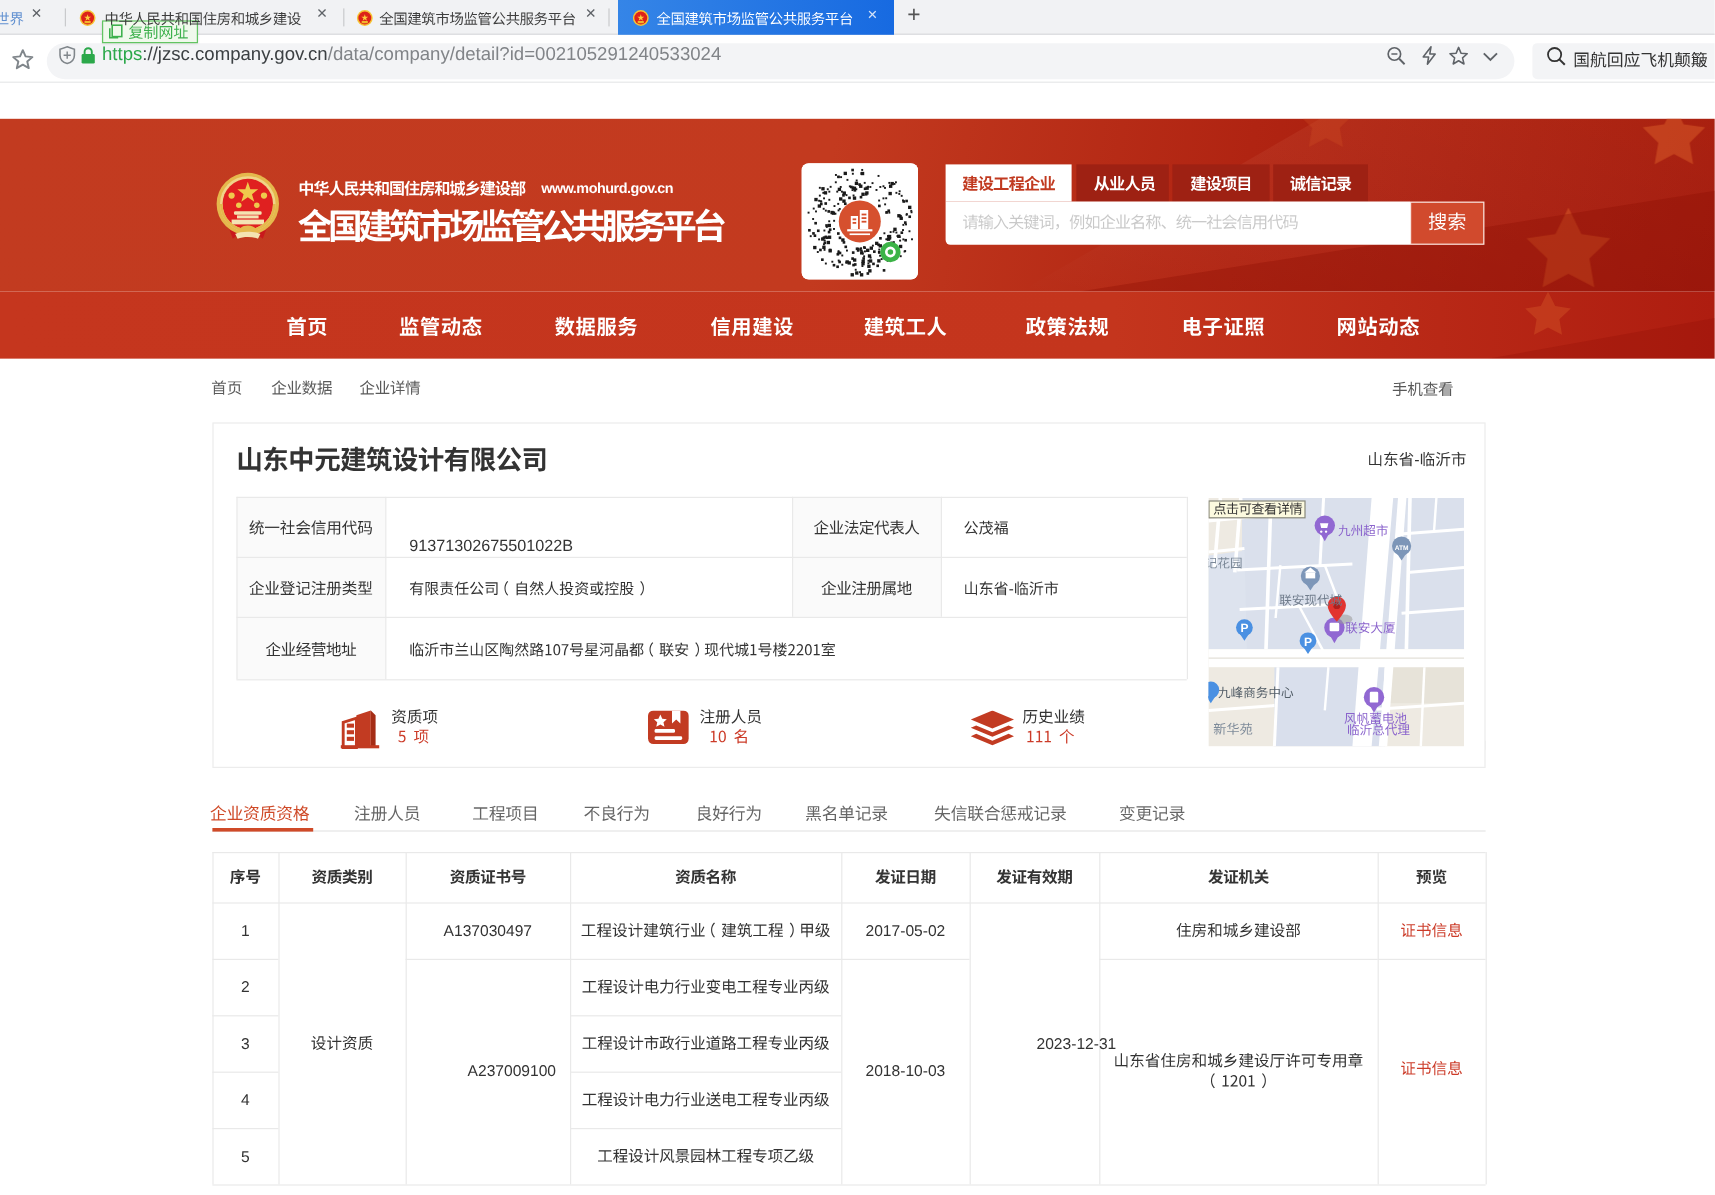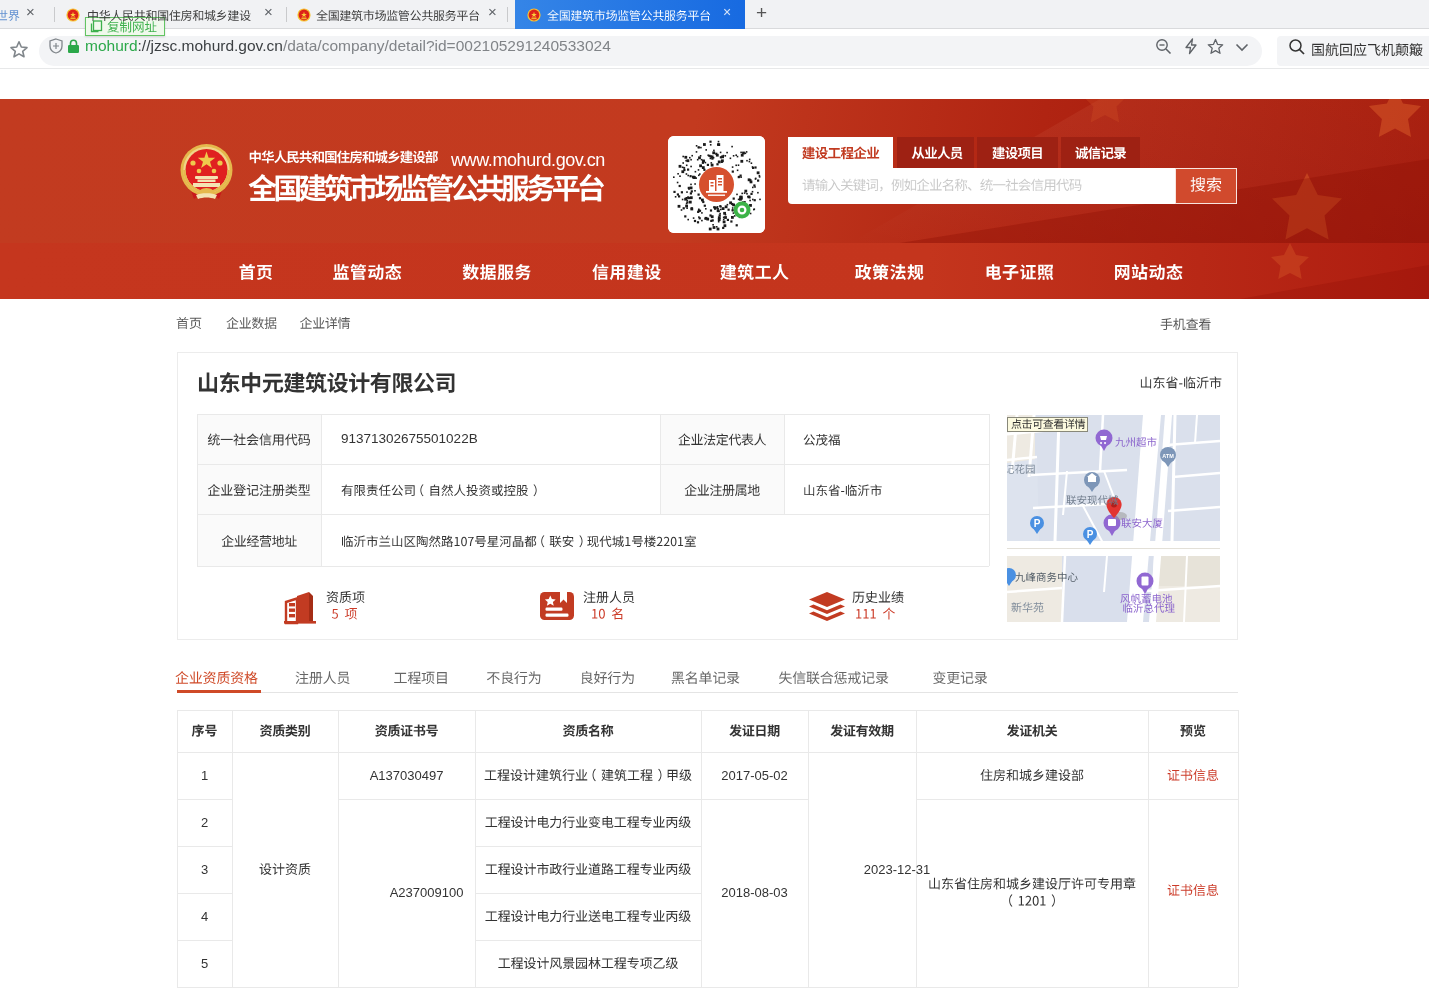--- a/index.html
+++ b/index.html
@@ -63,21 +63,21 @@
   </svg>
 <svg class="abs" style="left:527px;top:8px" width="14" height="14" viewBox="0 0 14 14">
     <circle cx="7" cy="7" r="6.6" fill="#f6c433"></circle>
     <circle cx="7" cy="7" r="5.4" fill="#dd2319"></circle>
     <path d="M7 3.8 L7.7 5.9 L9.9 5.9 L8.1 7.2 L8.8 9.3 L7 8 L5.2 9.3 L5.9 7.2 L4.1 5.9 L6.3 5.9 Z" fill="#fbd03c"></path>
     <rect x="4.4" y="9.4" width="5.2" height="1.9" rx="0.5" fill="#f0b62c"></rect>
   </svg>
 <div id="urlrow">
   <div id="urlfield"></div>
   <div id="searchfield"></div>
-  <div id="urltext"><b>mohurd</b><span>://jzsc.mohurd.gov.cn</span>/data/company/detail?id=002105291240533024</div>
+  <div id="urltext"><b>https</b><span>://jzsc.company.gov.cn</span>/data/company/detail?id=002105291240533024</div>
   <svg class="abs" style="left:9px;top:10px" width="20" height="20" viewBox="0 0 20 20">
       <path d="M10 1.8 L12.3 7 L18 7.6 L13.7 11.3 L15 16.8 L10 13.9 L5 16.8 L6.3 11.3 L2 7.6 L7.7 7 Z" fill="none" stroke="#80868b" stroke-width="1.6" stroke-linejoin="round"></path>
     </svg>
 <svg class="abs" style="left:48px;top:8px" width="16" height="16" viewBox="0 0 16 16">
       <path d="M8 1 L14 3 V8 C14 11.5 11.5 14 8 15 C4.5 14 2 11.5 2 8 V3 Z" fill="none" stroke="#80868b" stroke-width="1.3"></path>
       <path d="M8 5 v6 M5 8 h6" stroke="#80868b" stroke-width="1.2"></path>
     </svg>
 <svg class="abs" style="left:67px;top:9px" width="13" height="15" viewBox="0 0 13 15">
       <rect x="1" y="6" width="11" height="8" rx="1.2" fill="#2ba84a"></rect>
       <path d="M3.5 6 V4.2 a3 3 0 0 1 6 0 V6" fill="none" stroke="#2ba84a" stroke-width="1.6"></path>
@@ -112,21 +112,21 @@
         </linearGradient>
       </defs>
 <polygon points="850,144 1429,144 1429,0 1100,0" fill="url(#ray)"></polygon>
 <g fill="#d85a28" opacity=".55">
 <path d="M1307,74 l10.8,22 24.2,3.5 -17.5,17 4.1,24 -21.6,-11.3 -21.6,11.3 4.1,-24 -17.5,-17 24.2,-3.5 z"></path>
 <path d="M1395,-12 l8,16.5 18,2.6 -13,12.8 3,18 -16,-8.5 -16.2,8.5 3.1,-18 -13.1,-12.8 18.1,-2.6 z"></path>
 <path d="M1105,-20 l7,14 16,2.3 -11.5,11.2 2.7,16 -14.2,-7.5 -14.3,7.5 2.7,-16 -11.5,-11.2 15.9,-2.3 z" opacity=".5"></path>
 </g>
 <path d="M900,144 L1429,60 L1429,144 z" fill="#8d0d04" opacity=".35"></path>
 </svg>
-  <div style="position:absolute;left:451px;top:51px;font-size:18px;font-weight:normal;letter-spacing:-0.4px;color:#fff">www.mohurd.gov.cn</div>
+  <div style="position:absolute;left:451px;top:51px;font-size:12px;font-weight:bold;letter-spacing:-0.4px;color:#fff">www.mohurd.gov.cn</div>
   <div id="qrbox"></div>
   <svg class="abs" style="left:668px;top:37px" width="97" height="97" viewBox="0 0 97 97">
 <rect width="97" height="97" rx="6" fill="#fff"></rect>
 <g fill="#1a1a1a">
         <rect x="35.3" y="32.7" width="2.2" height="2.2"></rect>
         <rect x="49.3" y="72.0" width="1.6" height="1.6"></rect>
         <rect x="29.7" y="10.6" width="1.6" height="1.6"></rect>
         <rect x="31.0" y="37.3" width="1.6" height="1.6"></rect>
         <rect x="54.9" y="80.5" width="1.6" height="1.6"></rect>
         <rect x="13.4" y="34.3" width="2.8" height="2.8"></rect>
@@ -469,21 +469,21 @@
 <div class="lbl" style="left:197px;top:414px;width:124px;height:152px"></div>
 <div class="tl" style="left:197px;top:414px;width:792px;height:1px"></div>
 <div class="tl" style="left:197px;top:464px;width:792px;height:1px"></div>
 <div class="tl" style="left:197px;top:514px;width:792px;height:1px"></div>
 <div class="tl" style="left:197px;top:566px;width:792px;height:1px"></div>
 <div class="tl" style="left:197px;top:414px;width:1px;height:152px"></div>
 <div class="tl" style="left:989px;top:414px;width:1px;height:152px"></div>
 <div class="tl" style="left:321px;top:414px;width:1px;height:152px"></div>
 <div class="tl" style="left:660px;top:414px;width:1px;height:100px"></div>
 <div class="tl" style="left:784px;top:414px;width:1px;height:100px"></div>
-<div class="ctxt" style="left:341px;top:432px;font-size:13.5px;text-align:center;line-height:14px">91371302675501022B</div>
+<div class="ctxt" style="left:341px;top:448px;font-size:13.5px;text-align:center;line-height:14px">91371302675501022B</div>
 <svg class="abs" style="left:283px;top:590px" width="35" height="35" viewBox="0 0 35 35">
 <g fill="#c23b22">
       <path d="M14 6 L26 2 L26 33 L14 33 Z"></path>
       <path d="M26 2 L30 6 L30 33 L26 33 Z" fill="#a52d16"></path>
       <path d="M3 12 L14 8.5 L14 33 L3 33 Z" fill="none" stroke="#c23b22" stroke-width="2.4"></path>
       <rect x="6" y="13" width="6" height="3.4"></rect>
       <rect x="6" y="18.5" width="6" height="3.4"></rect>
       <rect x="6" y="24" width="6" height="3.4"></rect>
       <rect x="1" y="31" width="32" height="2.6"></rect>
     </g>
@@ -654,21 +654,21 @@
 <div class="tl" style="left:916px;top:799px;width:232px;height:1px"></div>
 <div class="tl" style="left:1148px;top:799px;width:90px;height:1px"></div>
 <div class="ctxt" style="left:177px;top:768px;width:55px">1</div>
 <div class="ctxt" style="left:177px;top:815px;width:55px">2</div>
 <div class="ctxt" style="left:177px;top:862px;width:55px">3</div>
 <div class="ctxt" style="left:177px;top:909px;width:55px">4</div>
 <div class="ctxt" style="left:177px;top:956px;width:55px">5</div>
 <div class="ctxt" style="left:338px;top:768px;width:137px">A137030497</div>
 <div class="ctxt" style="left:358px;top:885px;width:137px">A237009100</div>
 <div class="ctxt" style="left:701px;top:768px;width:107px">2017-05-02</div>
-<div class="ctxt" style="left:701px;top:885px;width:107px">2018-08-03</div>
+<div class="ctxt" style="left:701px;top:885px;width:107px">2018-10-03</div>
 <div class="ctxt" style="left:843px;top:862px;width:108px">2023-12-31</div>
 <svg class="abs" style="left:90px;top:20px;z-index:41" width="13" height="13" viewBox="0 0 13 13">
     <rect x="3.5" y="1" width="8" height="9.5" fill="none" stroke="#3cb04c" stroke-width="1.3"></rect>
     <path d="M1.5 3.5 v8 h7" fill="none" stroke="#3cb04c" stroke-width="1.3"></path>
   </svg>
 <svg class="abs" style="left:0;top:0;z-index:40;pointer-events:none" width="1429" height="996" viewBox="0 0 1429 996">
     <defs>
       <path id="g0" d="M46 84V59H28V81H20V59H5V52H20V-2H92V6H28V52H46V20H80V52H95V59H80V82H72V59H53V84ZM72 52V27H53V52Z"></path>
       <path id="g1" d="M31 27V21C31 14 29 4 12 -3C13 -4 16 -7 17 -9C36 -1 39 11 39 21V27ZM23 58H46V47H23ZM54 58H77V47H54ZM23 74H46V64H23ZM54 74H77V64H54ZM63 27V-8H71V27C77 23 84 19 91 17C92 19 94 22 96 23C84 26 72 33 65 41H84V81H16V41H36C28 33 16 26 4 23C6 21 8 18 10 16C23 21 37 30 45 41H56C60 36 65 31 70 27Z"></path>
       <path id="g2" d="M46 84V66H10V19H17V25H46V-8H54V25H82V19H90V66H54V84ZM17 32V59H46V32ZM82 32H54V59H82Z"></path>

